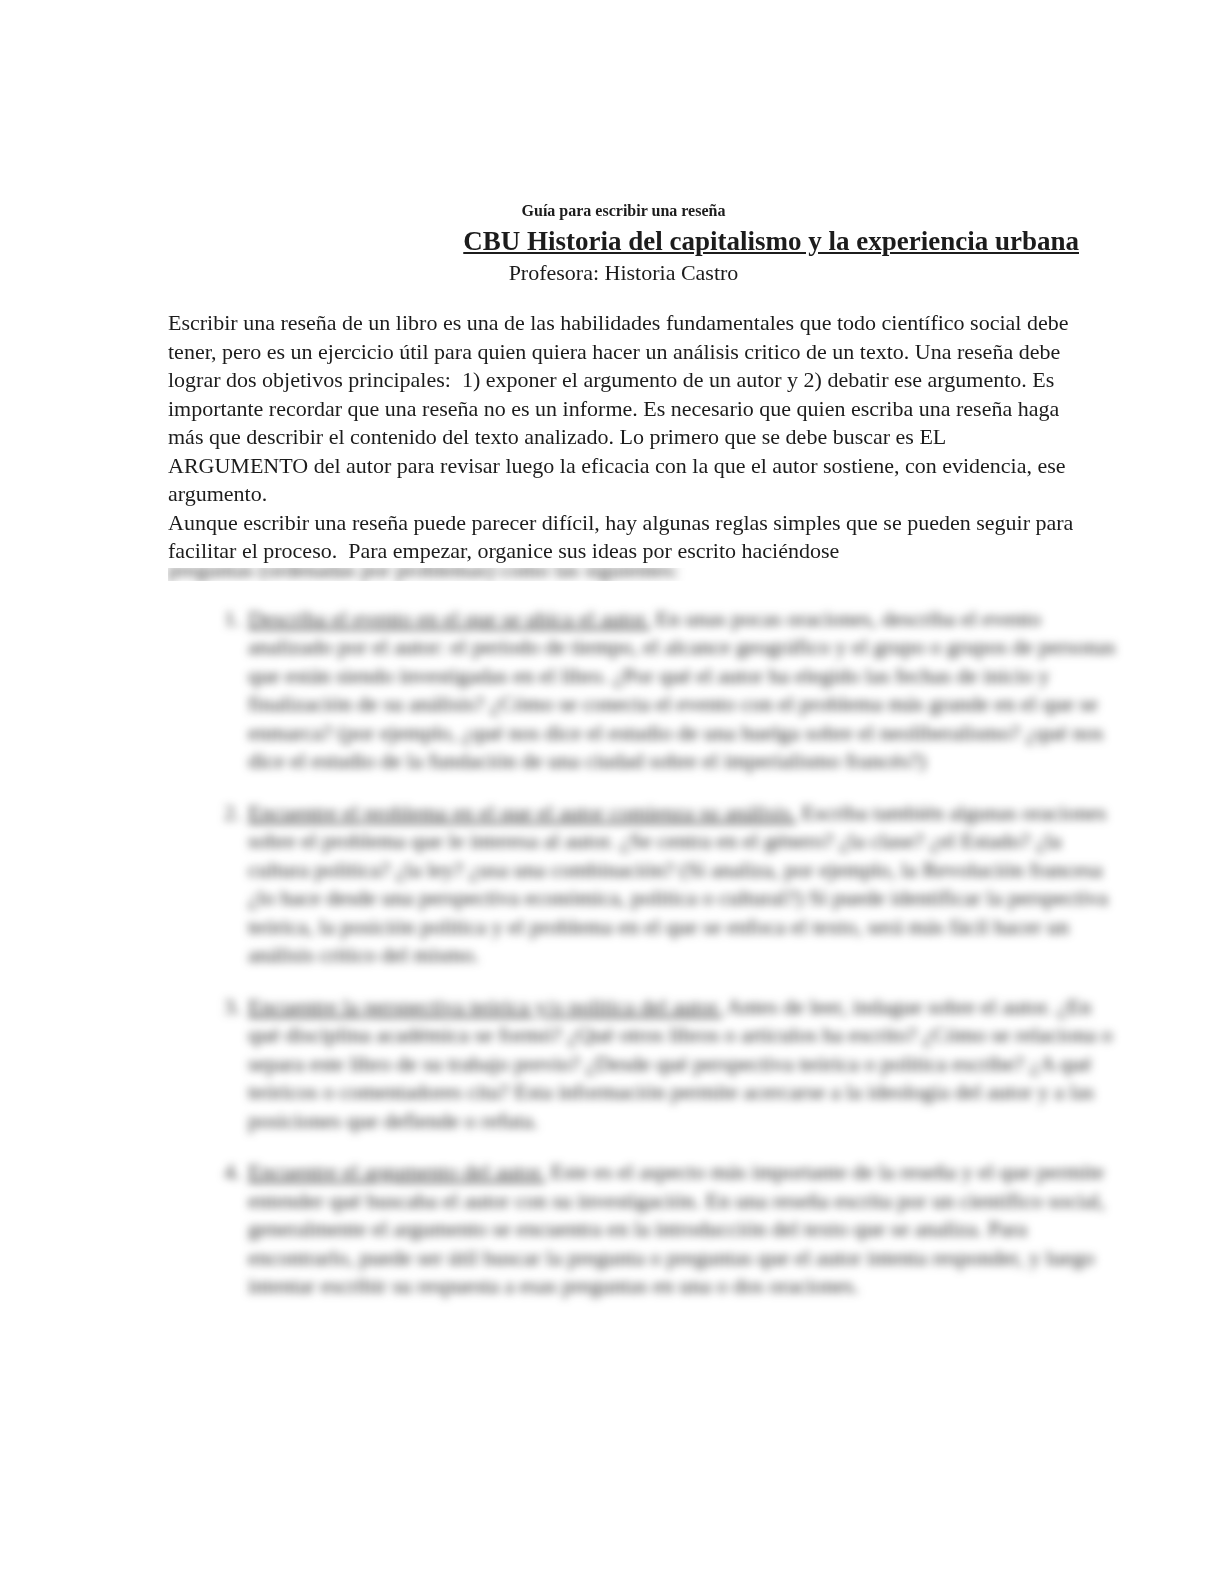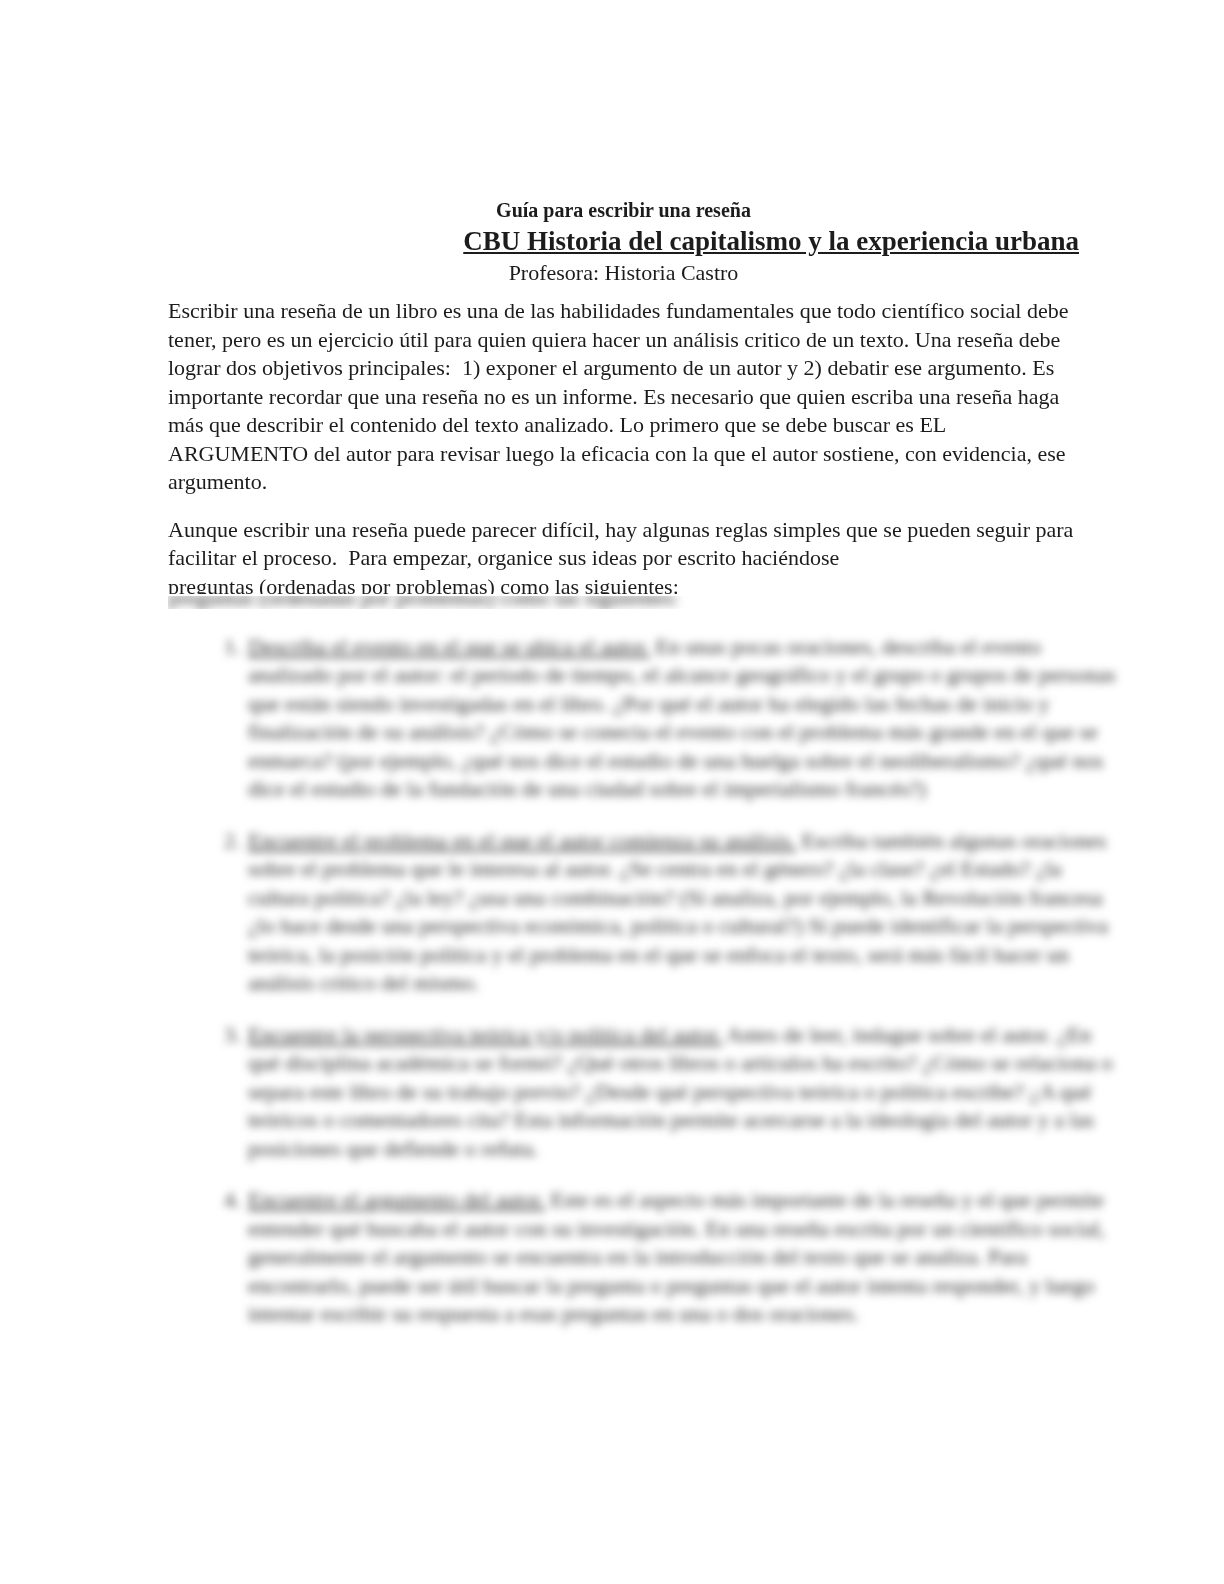--- a/index.html
+++ b/index.html
@@ -14,40 +14,40 @@
   .page {
     position: absolute; left: 0; top: 0;
     width: 1224px; height: 1584px;
     background: #ffffff;
   }
   .content {
     position: absolute; left: 168px; top: 196px;
     width: 911px;
   }
   .title-1 {
-    font-size: 20px; font-weight: bold;
+    font-size: 16px; font-weight: bold;
     text-align: center; line-height: 29px;
     white-space: pre-wrap;
   }
   .title-2 {
     font-size: 27px; font-weight: bold;
     text-align: right; line-height: 33px;
     text-decoration: underline;
     white-space: pre-wrap;
   }
   .title-3 {
     font-size: 22px; text-align: center; line-height: 29px;
     white-space: pre-wrap;
   }
   .body-par {
     font-size: 22px; line-height: 28.5px;
     white-space: pre-wrap;
   }
-  .par-1 { margin-top: 10px; }
-  .par-2 { margin-top: 19px; }
+  .par-1 { margin-top: 22px; }
+  .par-2 { }
   
   .straddle-sharp {
     height: 21px; overflow: hidden;
   }
   
   .straddle-blur {
     height: 13px; overflow: hidden; margin-top: 2px;
   }
   .straddle-blur .inner {
     margin-top: -12px;
@@ -79,23 +79,20 @@
     <div class="title-1">Guía para escribir una reseña</div>
 
     <div class="title-2">CBU Historia del capitalismo y la experiencia urbana</div>
 
     <div class="title-3">Profesora: Historia Castro</div>
 
     <p class="body-par par-1">Escribir una reseña de un libro es una de las habilidades fundamentales que todo científico social debe tener, pero es un ejercicio útil para quien quiera hacer un análisis critico de un texto. Una reseña debe lograr dos objetivos principales:  1) exponer el argumento de un autor y 2) debatir ese argumento. Es importante recordar que una reseña no es un informe. Es necesario que quien escriba una reseña haga más que describir el contenido del texto analizado. Lo primero que se debe buscar es EL ARGUMENTO del autor para revisar luego la eficacia con la que el autor sostiene, con evidencia, ese argumento.</p>
 
     <p class="body-par par-2">Aunque escribir una reseña puede parecer difícil, hay algunas reglas simples que se pueden seguir para facilitar el proceso.  Para empezar, organice sus ideas por escrito haciéndose</p>
 
-    <div class="straddle-sharp">
-      <p class="body-par">preguntas (ordenadas por problemas) como las siguientes:</p>
-    </div>
 
     <div class="straddle-blur">
       <p class="body-par inner">preguntas (ordenadas por problemas) como las siguientes:</p>
     </div>
 
     <ol class="question-list">
       <li><span class="lead">Describa el evento en el que se ubica el autor.</span> <span>En unas pocas oraciones, describa el evento analizado por el autor: el período de tiempo, el alcance geográfico y el grupo o grupos de personas que están siendo investigadas en el libro. ¿Por qué el autor ha elegido las fechas de inicio y finalización de su análisis? ¿Cómo se conecta el evento con el problema más grande en el que se enmarca? (por ejemplo, ¿qué nos dice el estudio de una huelga sobre el neoliberalismo? ¿qué nos dice el estudio de la fundación de una ciudad sobre el imperialismo francés?)</span></li>
       <li><span class="lead">Encuentre el problema en el que el autor comienza su análisis.</span> <span>Escriba también algunas oraciones sobre el problema que le interesa al autor. ¿Se centra en el género? ¿la clase? ¿el Estado? ¿la cultura política? ¿la ley? ¿usa una combinación? (Si analiza, por ejemplo, la Revolución francesa ¿lo hace desde una perspectiva económica, política o cultural?) Si puede identificar la perspectiva teórica, la posición política y el problema en el que se enfoca el texto, será más fácil hacer un análisis crítico del mismo.</span></li>
       <li><span class="lead">Encuentre la perspectiva teórica y/o política del autor.</span> <span>Antes de leer, indague sobre el autor. ¿En qué disciplina académica se formó? ¿Qué otros libros o artículos ha escrito? ¿Cómo se relaciona o separa este libro de su trabajo previo? ¿Desde qué perspectiva teórica o política escribe? ¿A qué teóricos o comentadores cita? Esta información permite acercarse a la ideología del autor y a las posiciones que defiende o refuta.</span></li>
       <li><span class="lead">Encuentre el argumento del autor.</span> <span>Este es el aspecto más importante de la reseña y el que permite entender qué buscaba el autor con su investigación. En una reseña escrita por un científico social, generalmente el argumento se encuentra en la introducción del texto que se analiza. Para encontrarlo, puede ser útil buscar la pregunta o preguntas que el autor intenta responder, y luego intentar escribir su respuesta a esas preguntas en una o dos oraciones.</span></li>

